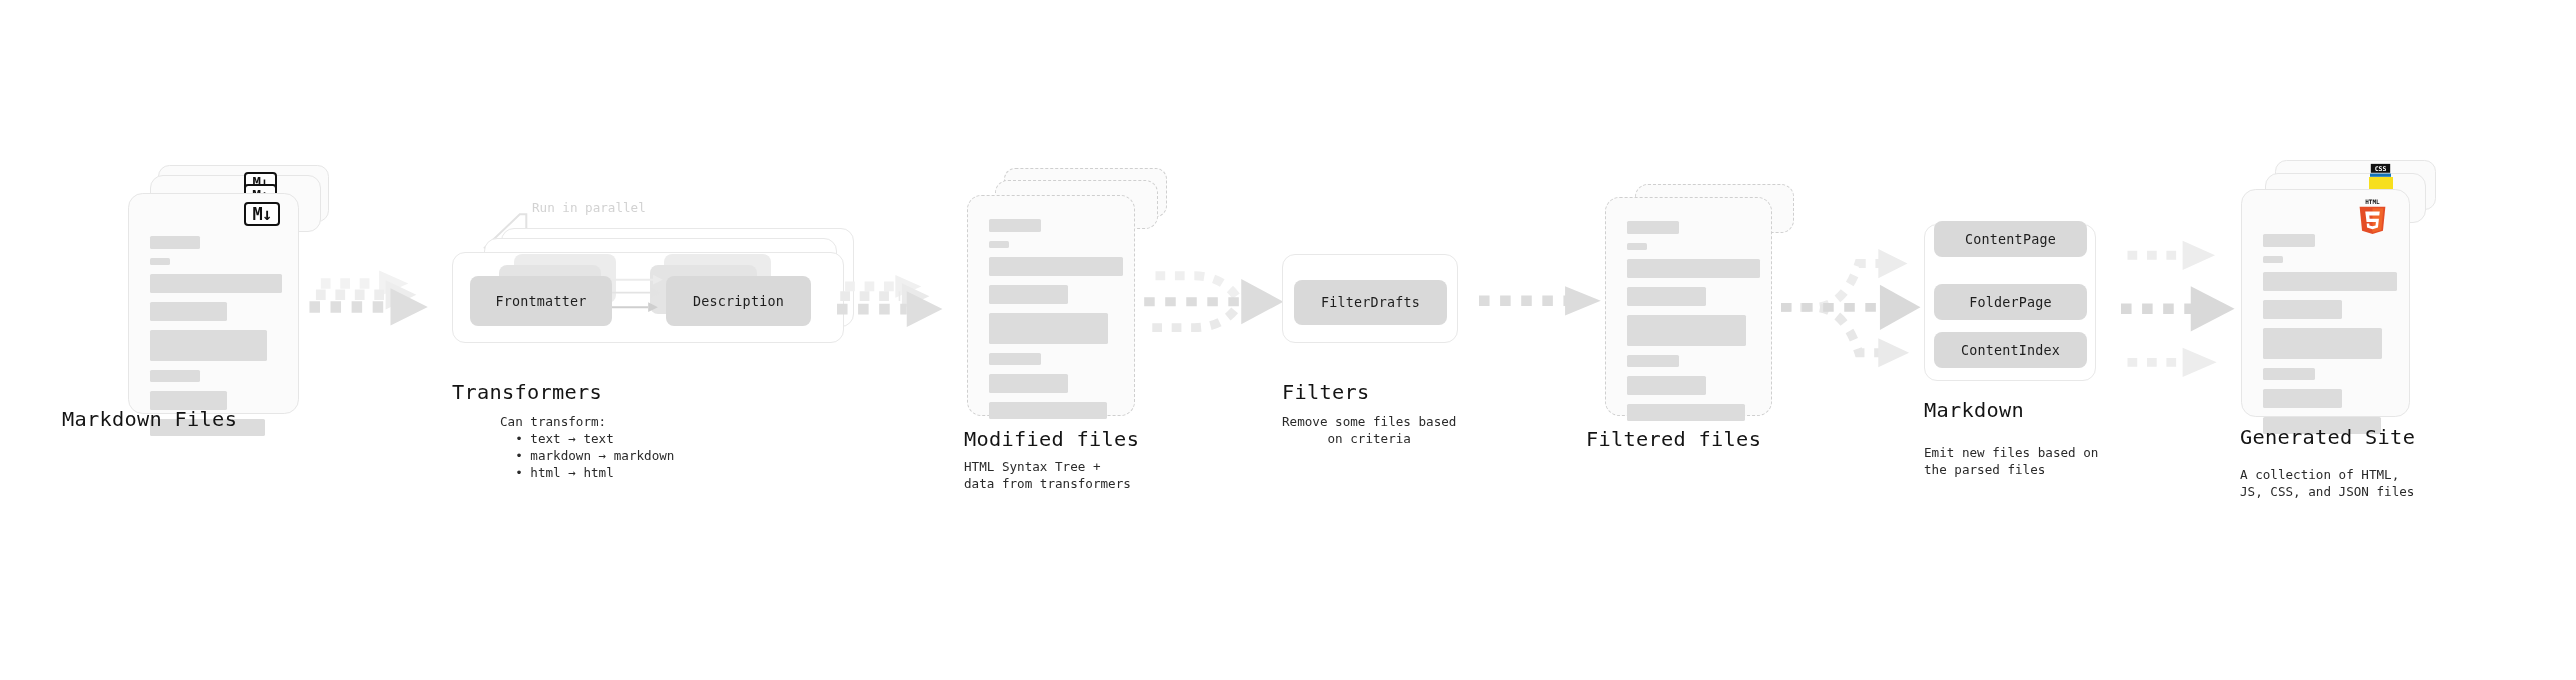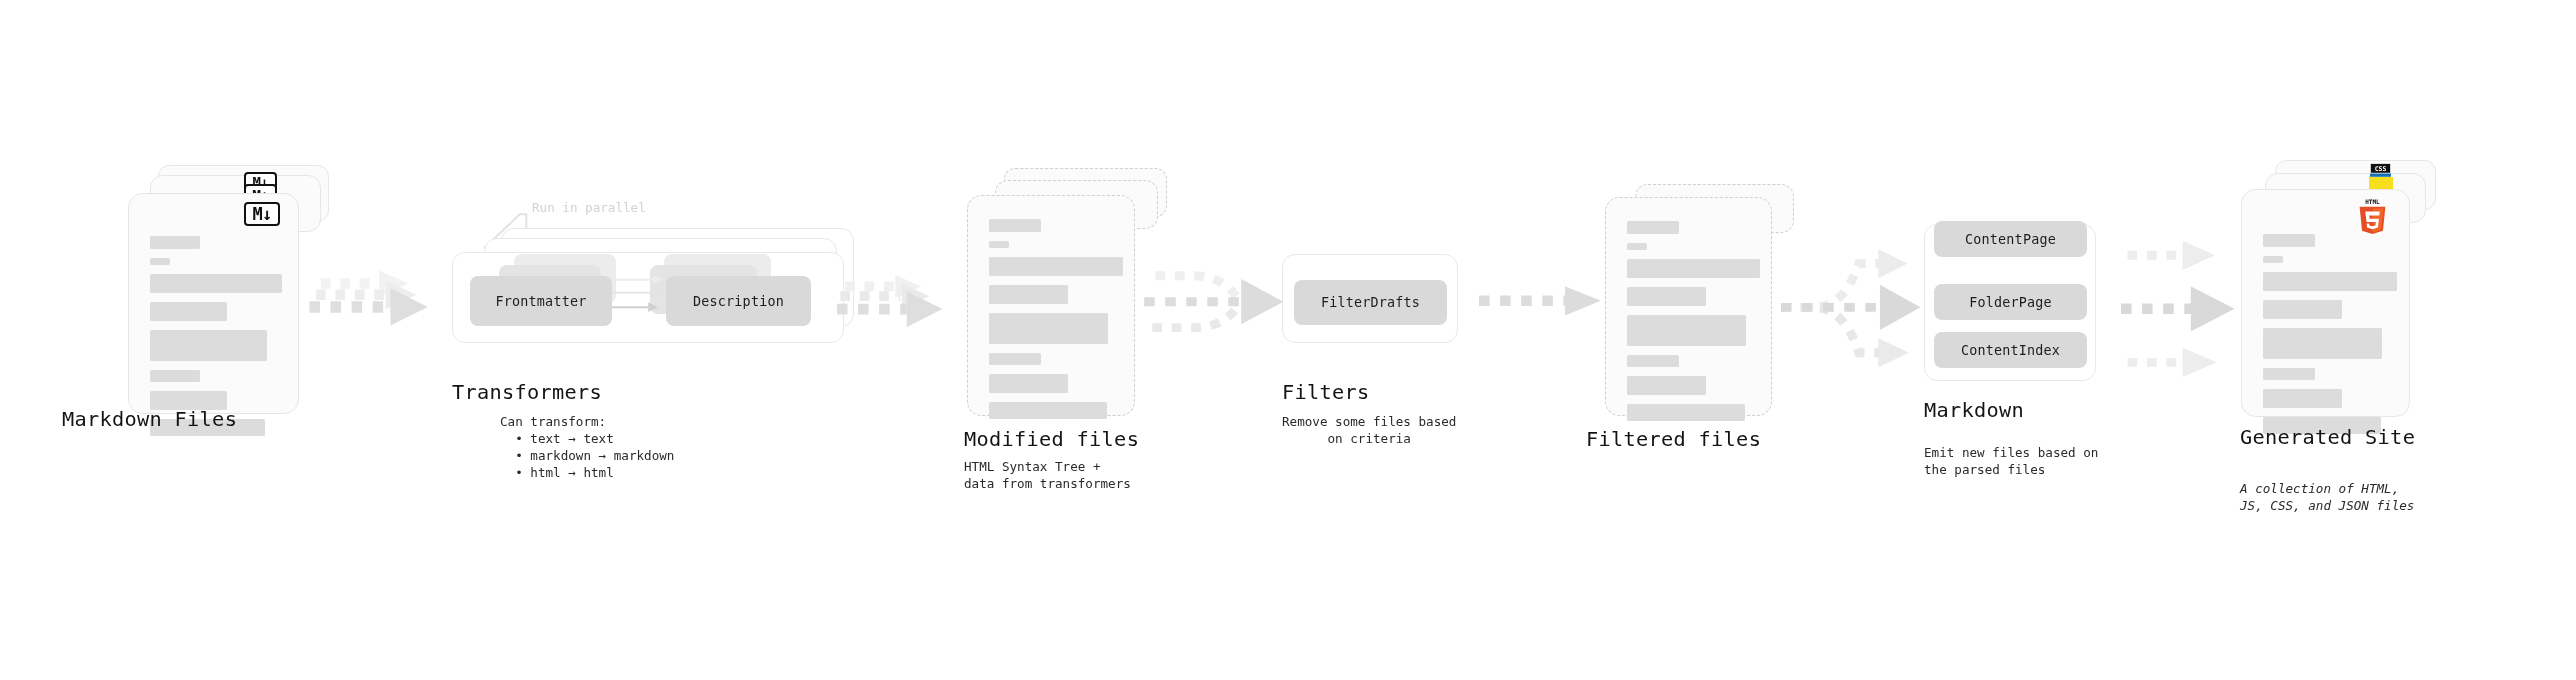--- a/index.html
+++ b/index.html
@@ -295,18 +295,18 @@
         <div class="bar" style="width:19.5px;height:6.5px;"></div>
         <div class="bar" style="width:134px;height:19.5px;"></div>
         <div class="bar" style="width:79px;height:18.7px;"></div>
         <div class="bar" style="width:119px;height:31px;"></div>
         <div class="bar" style="width:52px;height:12.2px;"></div>
         <div class="bar" style="width:79px;height:18.7px;"></div>
         <div class="bar" style="width:118px;height:17px;"></div>
       </div>
     </div>
     <div class="caption" style="left:2240px;top:425px;">Generated Site</div>
-    <div class="subcaption" style="left:2240px;top:480px;font-style:italic;">A collection of HTML,
+    <div class="subcaption" style="left:2240px;top:466px;">A collection of HTML,
 JS, CSS, and JSON files</div>
   </div>
 
 </div>
 
 
 </body></html>

